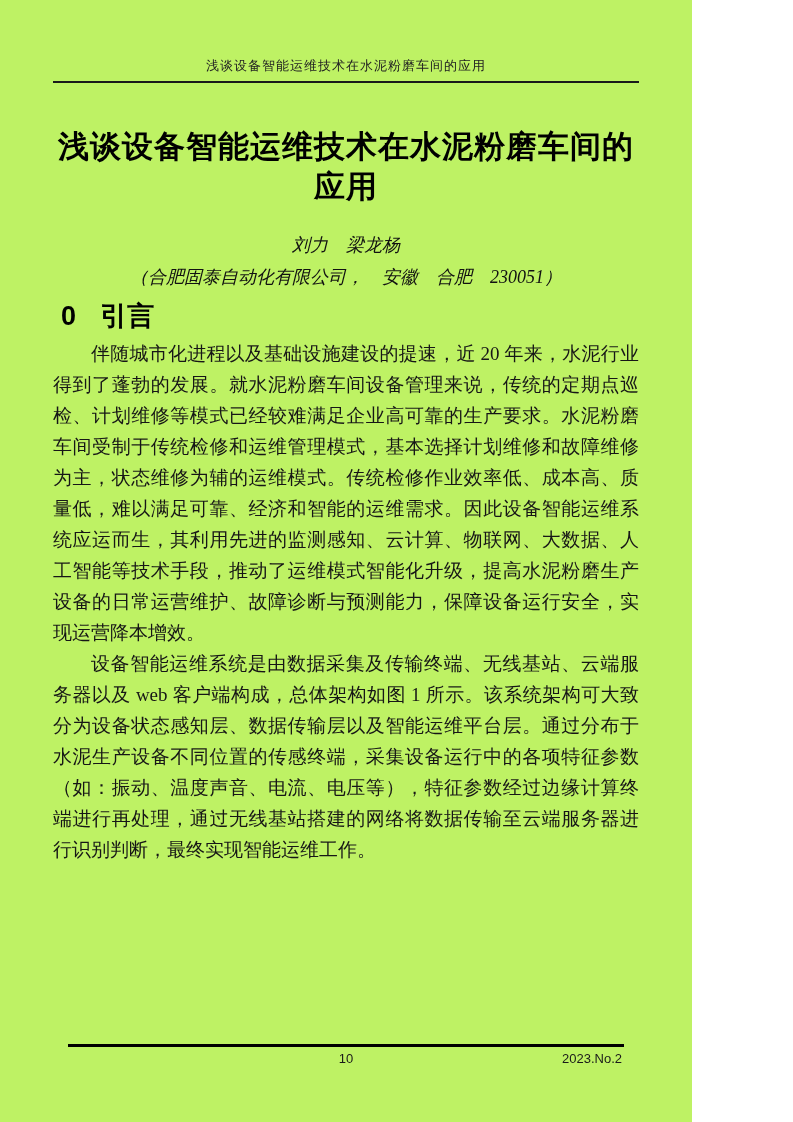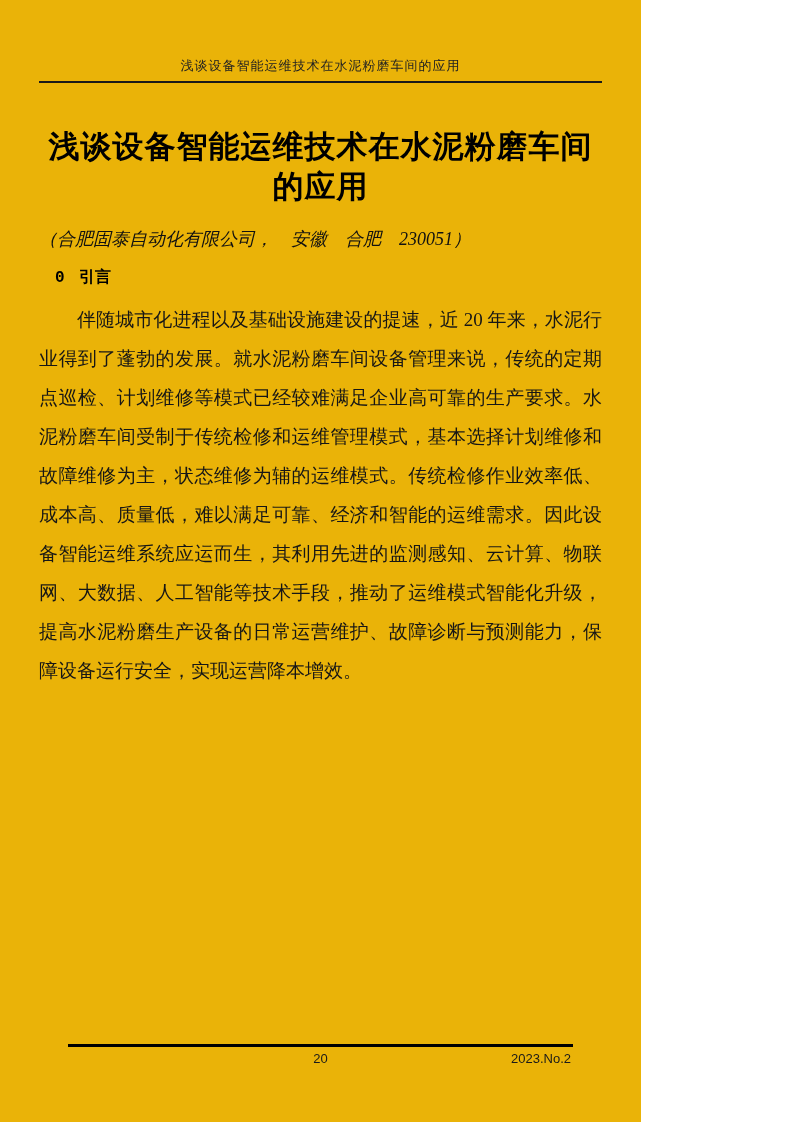--- a/index.html
+++ b/index.html
@@ -2,25 +2,25 @@
 <html><head>
 <meta charset="utf-8">
 <style>
   html, body {
     margin: 0;
     padding: 0;
     background: #ffffff;
   }
   .page {
     position: relative;
-    width: 641px;
+    width: 692px;
     height: 1122px;
     box-sizing: border-box;
-    padding: 0 39px;
-    background: #eab308;
+    padding: 0 53px;
+    background: #bef264;
     color: #111111;
     font-family: "Liberation Serif", "DejaVu Serif", serif;
     overflow: hidden;
   }
   .running-header {
     padding-top: 57px;
     padding-bottom: 7px;
     border-bottom: 2px solid #1a1a1a;
     text-align: center;
   }
@@ -41,43 +41,43 @@
     letter-spacing: 1px;
   }
   .authors-line {
     margin-top: 26px;
     font-size: 18px;
     line-height: 24px;
     text-align: center;
     font-style: italic; 
   }
   .affiliation-line {
-    margin-top: 20px;
+    margin-top: 8px;
     margin-bottom: 14px;
     font-size: 18px;
     line-height: 24px;
-    text-align: left;
+    text-align: center;
     font-style: italic;
   }
   .section-heading {
-    margin: 6px 0 8px 16px;
-    font-family: Liberation Mono, monospace;
+    margin: 6px 0 8px 8px;
+    font-family: Liberation Sans, sans-serif;
     font-weight: 700;
-    font-size: 16px;
+    font-size: 27px;
     line-height: 27px;
     color: #000000;
   }
   .sec-num {
     display: inline-block;
     margin-right: 0.9em;
   }
   .body-paragraph {
     margin: 0;
     font-size: 19px;
-    line-height: 39px;
+    line-height: 31px;
     text-align: justify;
     text-indent: 2em;
     color: #161616;
   }
   .page-footer {
     position: absolute;
     left: 68px;
     right: 68px;
     top: 1044px;
     border-top: 3px solid #000000;
@@ -103,30 +103,32 @@
 <body>
 
 <div class="page">
 
   <header class="running-header">
     <div class="running-header-title">浅谈设备智能运维技术在水泥粉磨车间的应用</div>
   </header>
 
   <h1 class="article-title">浅谈设备智能运维技术在水泥粉磨车间的应用</h1>
 
+  <div class="authors-line">刘力　梁龙杨</div>
 
   <div class="affiliation-line">（合肥固泰自动化有限公司，　安徽　合肥　230051）</div>
 
   <h2 class="section-heading">
     <span class="sec-num">0</span><span>引言</span>
   </h2>
 
   <p class="body-paragraph">伴随城市化进程以及基础设施建设的提速，近 20 年来，水泥行业得到了蓬勃的发展。就水泥粉磨车间设备管理来说，传统的定期点巡检、计划维修等模式已经较难满足企业高可靠的生产要求。水泥粉磨车间受制于传统检修和运维管理模式，基本选择计划维修和故障维修为主，状态维修为辅的运维模式。传统检修作业效率低、成本高、质量低，难以满足可靠、经济和智能的运维需求。因此设备智能运维系统应运而生，其利用先进的监测感知、云计算、物联网、大数据、人工智能等技术手段，推动了运维模式智能化升级，提高水泥粉磨生产设备的日常运营维护、故障诊断与预测能力，保障设备运行安全，实现运营降本增效。</p>
 
 
 
+  <p class="body-paragraph">设备智能运维系统是由数据采集及传输终端、无线基站、云端服务器以及 web 客户端构成，总体架构如图 1 所示。该系统架构可大致分为设备状态感知层、数据传输层以及智能运维平台层。通过分布于水泥生产设备不同位置的传感终端，采集设备运行中的各项特征参数（如：振动、温度声音、电流、电压等），特征参数经过边缘计算终端进行再处理，通过无线基站搭建的网络将数据传输至云端服务器进行识别判断，最终实现智能运维工作。</p>
 
   <footer class="page-footer">
-    <span class="footer-page-number">20</span>
+    <span class="footer-page-number">10</span>
     <span class="footer-issue">2023.No.2</span>
   </footer>
 
 </div>
 
 </body></html>

